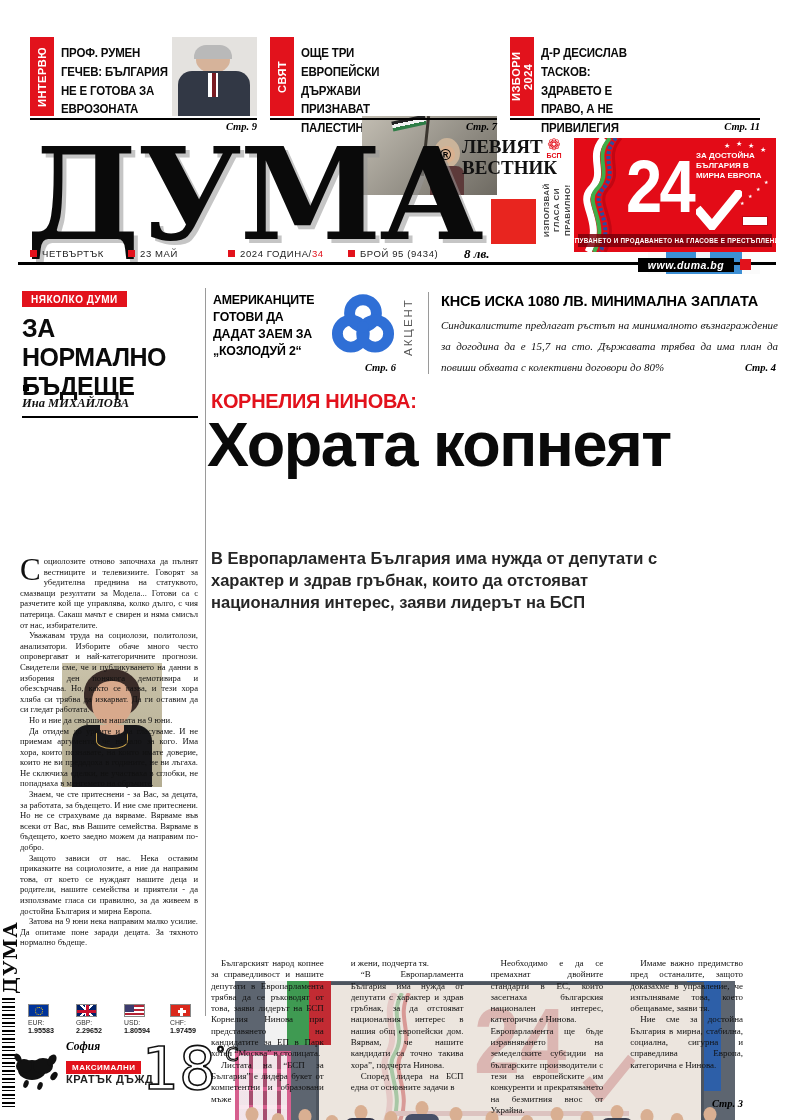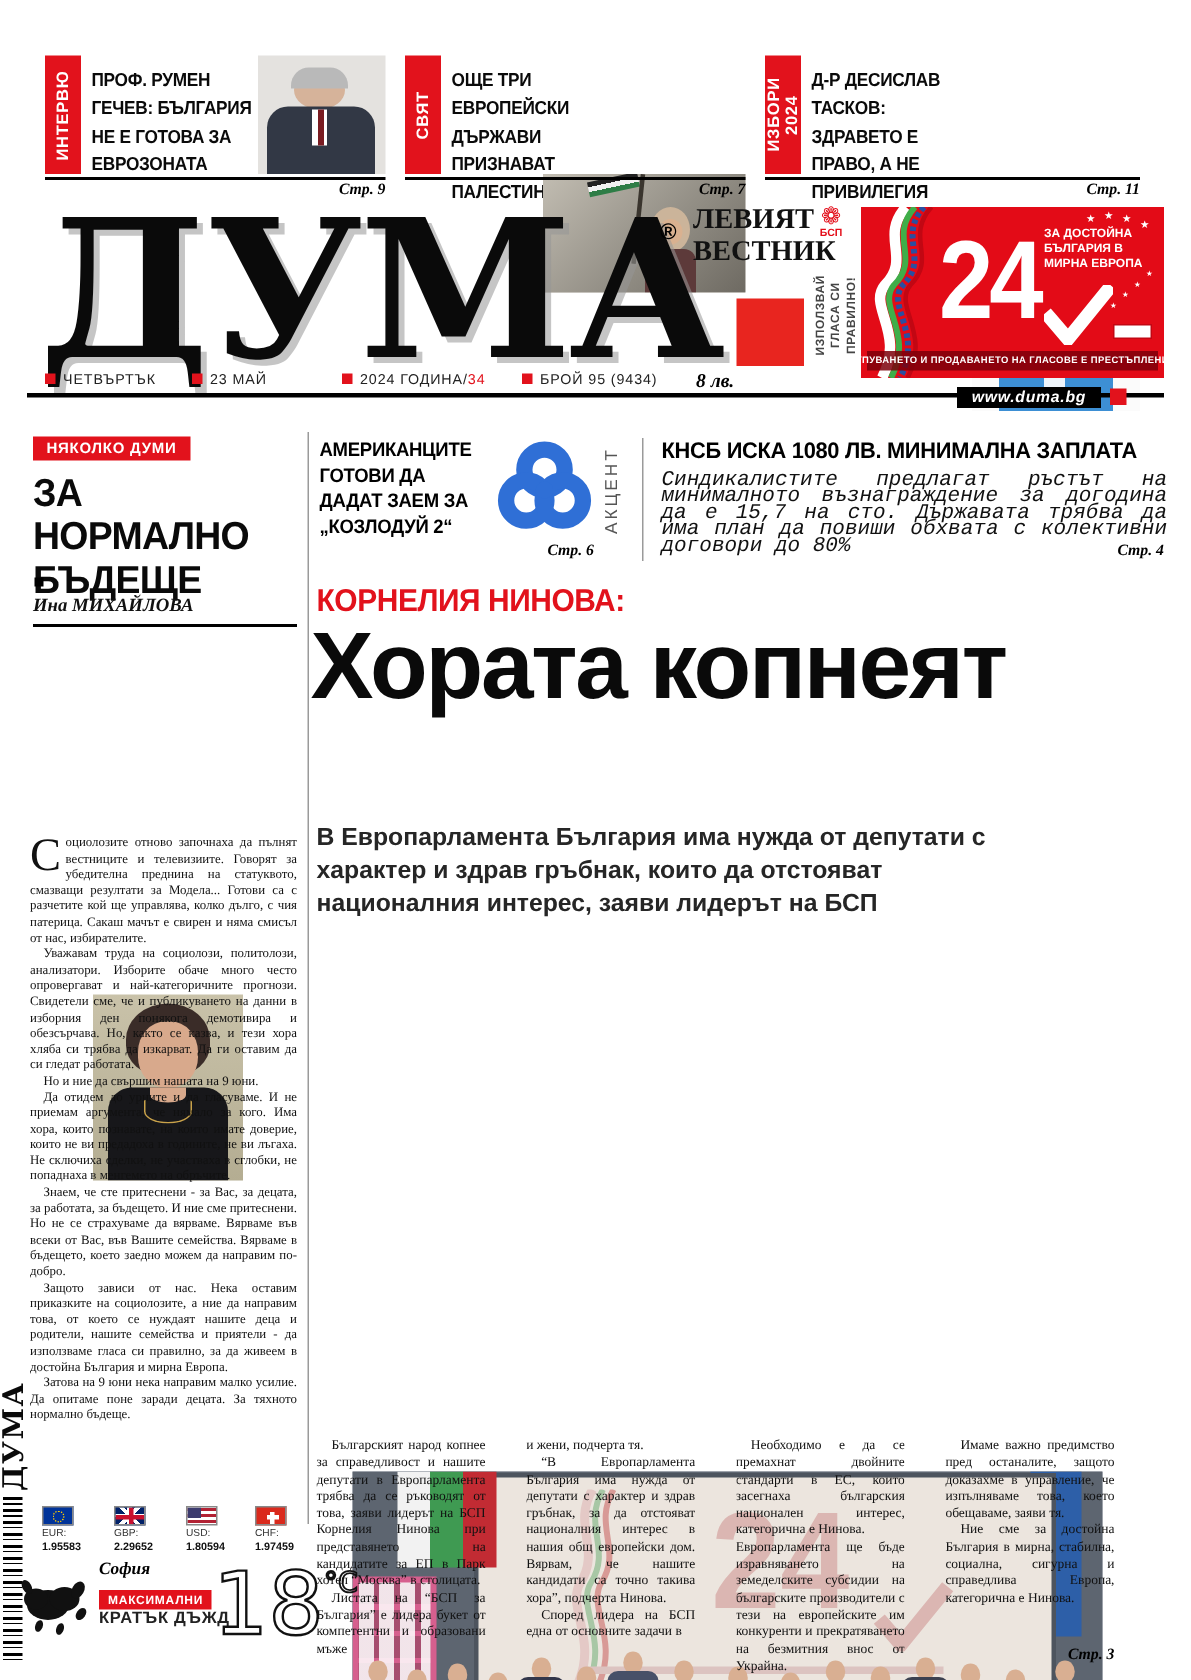--- a/index.html
+++ b/index.html
@@ -57,22 +57,22 @@
   .vline { background:#9a9a9a; width:1px; }
 
   
   .kozloduy-title { font-weight:bold; font-size:13px; line-height:1.3; letter-spacing:-.2px; text-transform:uppercase;
     transform:scaleX(.95); transform-origin:0 0; width:105%; }
   .akcent-label { writing-mode:vertical-rl; transform:rotate(180deg); font-size:11.5px; color:#555;
     letter-spacing:2px; text-align:center; }
   .akcent-box { border-left:1px solid #9a9a9a; padding-left:12px; }
   .akcent-title { font-weight:bold; font-size:15px; letter-spacing:-.2px; white-space:nowrap;
     transform:scaleX(.97); transform-origin:0 0; }
-  .akcent-summary { font-family:Liberation Mono, monospace; font-style:italic; font-size:14px;
-    line-height:11px; text-align:justify; color:#111; }
+  .akcent-summary { font-family:Liberation Serif, serif; font-style:italic; font-size:11px;
+    line-height:21px; text-align:justify; color:#111; }
 
   
   .main-kicker { color:#e2121c; font-weight:bold; font-size:21px; letter-spacing:-.3px;
     transform:scaleX(.95); transform-origin:0 0; white-space:nowrap; }
   .headline-line { font-weight:bold; font-size:63px; letter-spacing:-1.5px; line-height:1; color:#0a0a0a; white-space:nowrap; }
   .subhead { font-weight:bold; font-size:16.5px; line-height:1.32; color:#262626; }
   .cols { display:grid; grid-template-columns:repeat(4,1fr); column-gap:27px; }
   .col { font-family:"Liberation Serif", serif; font-size:9px; line-height:11.3px; text-align:justify; color:#111; overflow:hidden; }
   .col p { text-indent:10px; }
 

